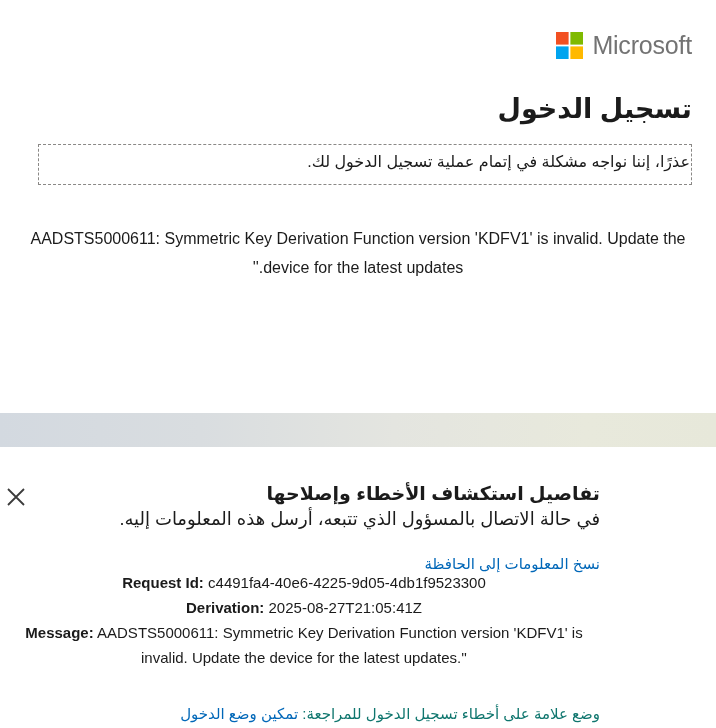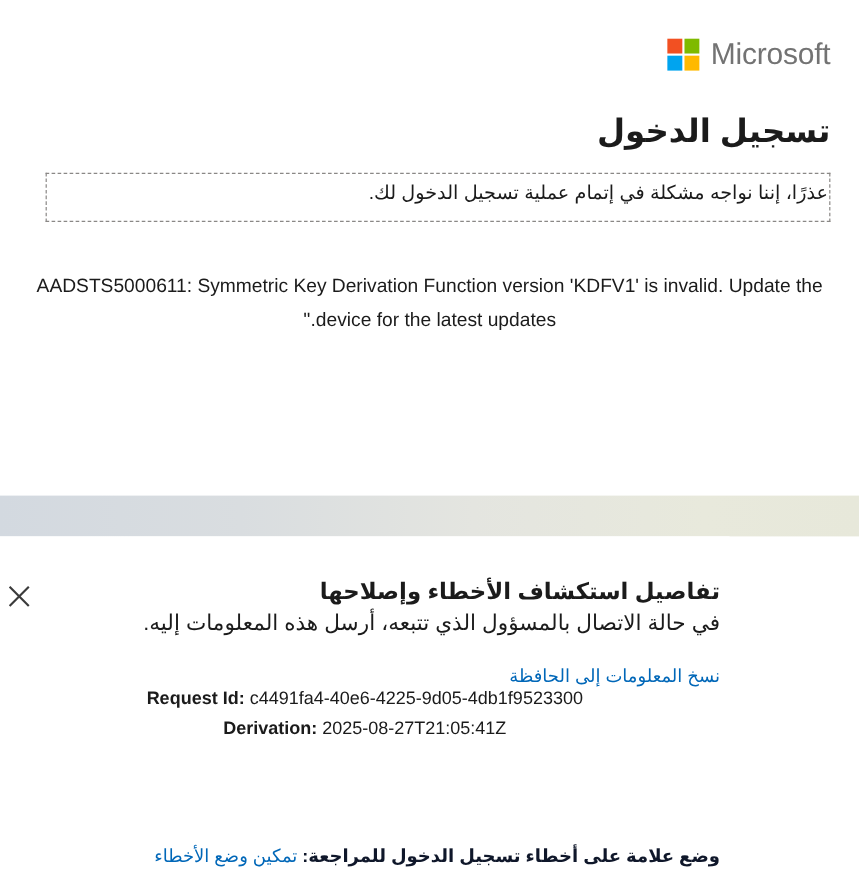--- a/index.html
+++ b/index.html
@@ -199,22 +199,22 @@
     position: absolute;
     top: 256px;
     right: 8px;
     left: 8px;
     text-align: right;
     direction: rtl;
     font-size: 15px;
     line-height: 22px;
   }
   .mark-line .mark-label {
-    font-weight: 700;
-    color: #0f172a;
+    font-weight: 400;
+    color: #0f766e;
   }
   .mark-line a {
     color: #0067b8;
     text-decoration: none;
     cursor: pointer;
   }
 </style>
 </head>
 <body>
 
@@ -265,21 +265,25 @@
 
     <div class="details-list">
       <div class="detail-row">
         <span class="lbl">Request Id:</span>
         <span class="val">c4491fa4-40e6-4225-9d05-4db1f9523300</span>
       </div>
       <div class="detail-row">
         <span class="lbl">Derivation:</span>
         <span class="val">2025-08-27T21:05:41Z</span>
       </div>
+      <div class="detail-row message">
+        <span class="lbl">Message:</span>
+        <span class="val">AADSTS5000611: Symmetric Key Derivation Function version 'KDFV1' is invalid. Update the device for the latest updates.''</span>
+      </div>
     </div>
 
     <div class="mark-line">
       <span class="mark-label">وضع علامة على أخطاء تسجيل الدخول للمراجعة:</span>
-      <a href="#">تمكين وضع الأخطاء</a>
+      <a href="#">تمكين وضع الدخول</a>
     </div>
   </div>
 
 </div>
 
 </body></html>

